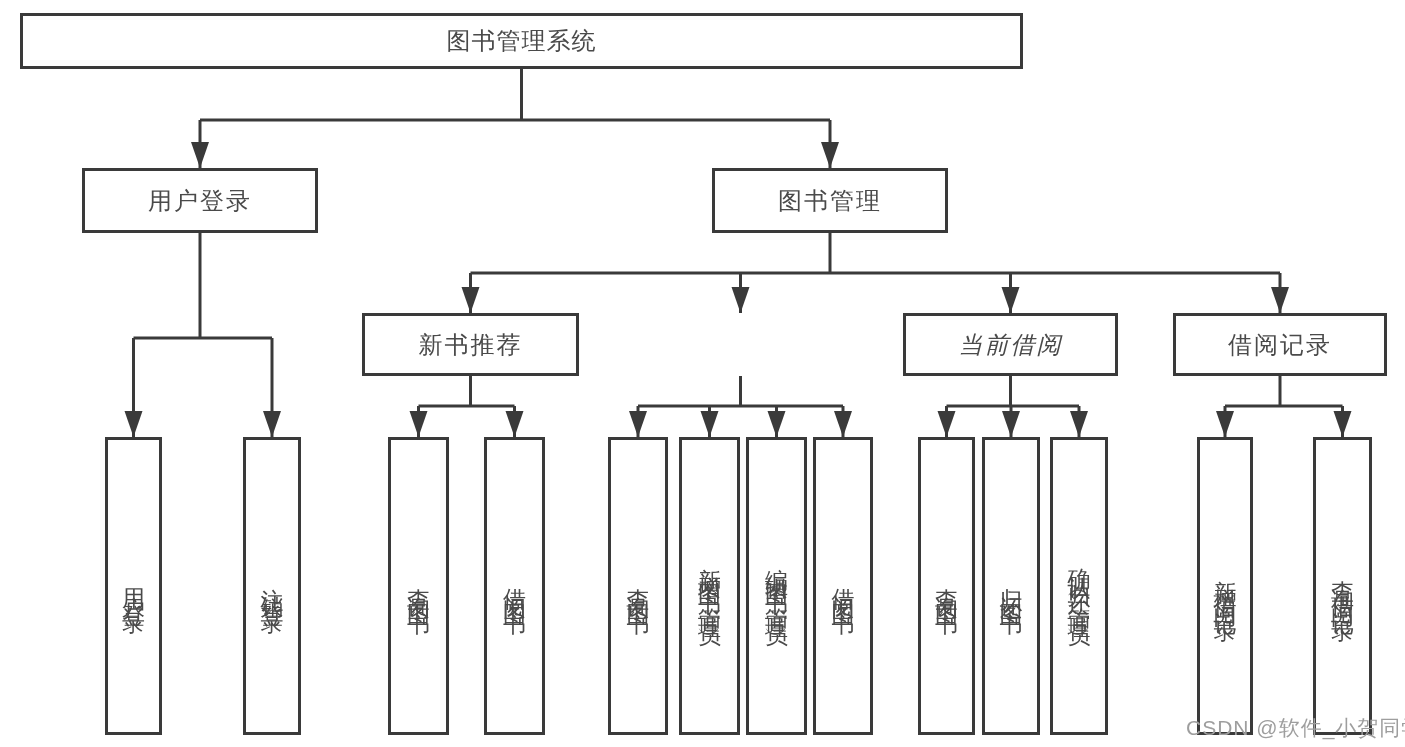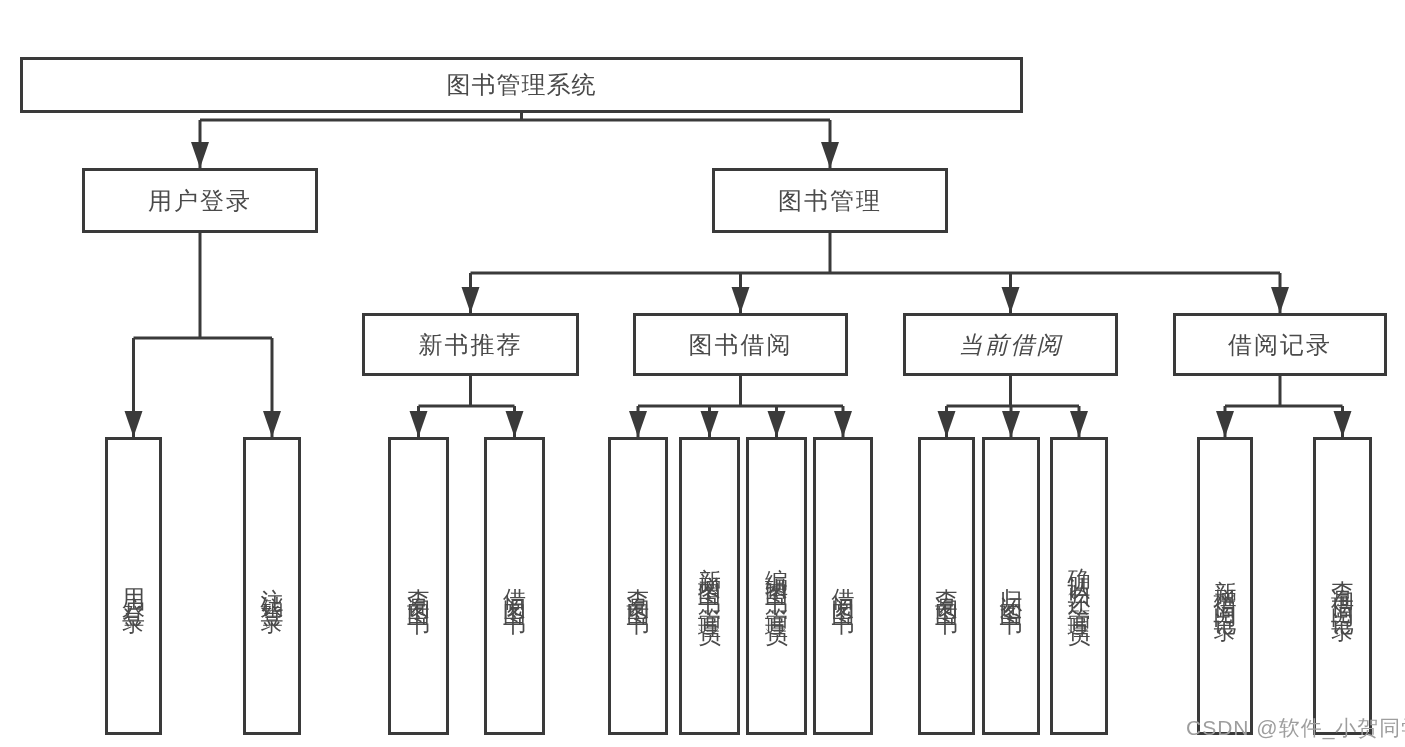--- a/index.html
+++ b/index.html
@@ -37,21 +37,21 @@
     font-size: 24px;
     letter-spacing: 2px;
   }
   .v {
     writing-mode: vertical-rl;
     font-size: 23px;
     letter-spacing: 8px;
     line-height: 1;
   }
   
-  #root   { left: 20px;   top: 13px;  width: 1003px; height: 56px; letter-spacing: 1px; margin-top: 44px; }
+  #root   { left: 20px;   top: 13px;  width: 1003px; height: 56px; letter-spacing: 1px; }
   #l2-a   { left: 82px;   top: 168px; width: 236px;  height: 65px; }
   #l2-b   { left: 712px;  top: 168px; width: 236px;  height: 65px; }
   #l3-1   { left: 362px;  top: 313px; width: 217px;  height: 63px; }
   #l3-2   { left: 633px;  top: 313px; width: 215px;  height: 63px; }
   #l3-3   { left: 903px;  top: 313px; width: 215px;  height: 63px; font-style: italic; }
   #l3-4   { left: 1173px; top: 313px; width: 214px;  height: 63px; }
   .leaf   { top: 437px; height: 298px; }
   #a1 { left: 105px;  width: 57px; }
   #a2 { left: 243px;  width: 58px; }
   #b1 { left: 388px;  width: 61px; }
@@ -146,21 +146,20 @@
       <polygon points="1333.5,411 1351.5,411 1342.5,437"></polygon>
     </g>
   </svg>
 
   <div id="root" class="box h">图书管理系统</div>
 
   <div id="l2-a" class="box h">用户登录</div>
   <div id="l3-1" class="box h">新书推荐</div>
 
   <div id="l2-b" class="box h">图书管理</div>
-  <div id="l3-2" class="box h">图书借阅</div>
   <div id="l3-3" class="box h">当前借阅</div>
   <div id="l3-4" class="box h">借阅记录</div>
 
   <div id="a1" class="box v leaf">用户登录</div>
   <div id="a2" class="box v leaf">注销登录</div>
 
   <div id="b1" class="box v leaf">查询图书</div>
   <div id="b2" class="box v leaf">借阅图书</div>
 
   <div id="c1" class="box v leaf">查询图书</div>

